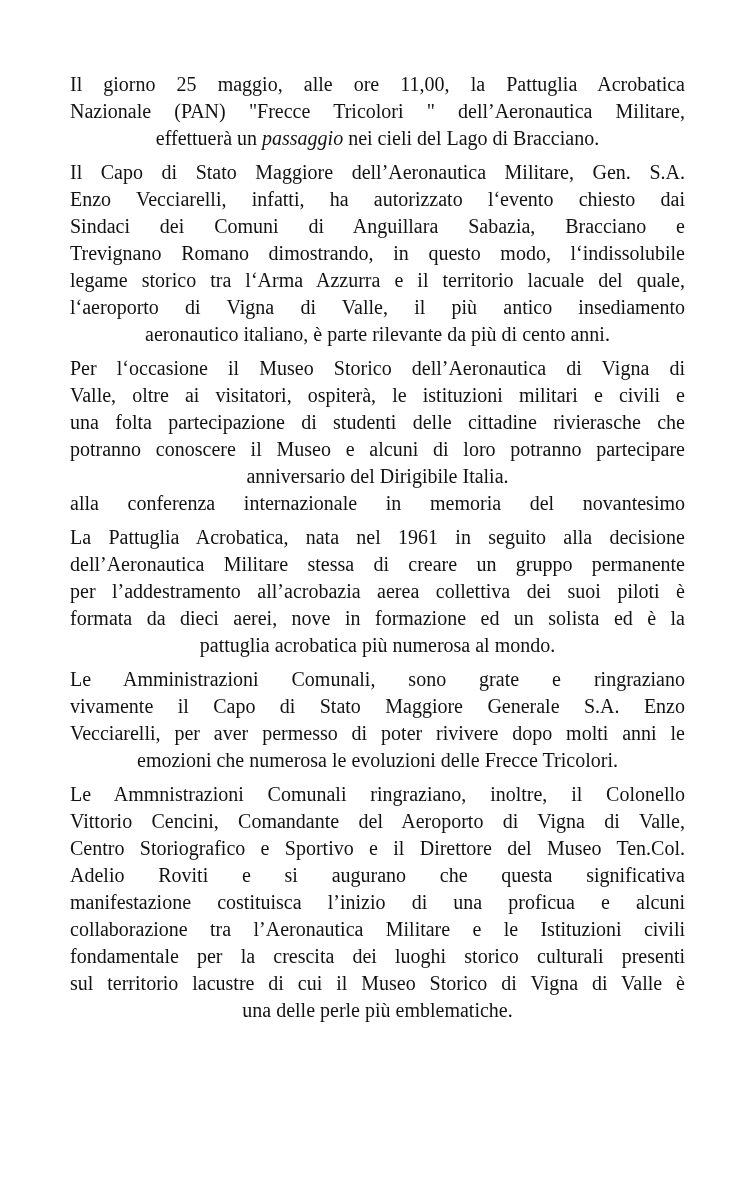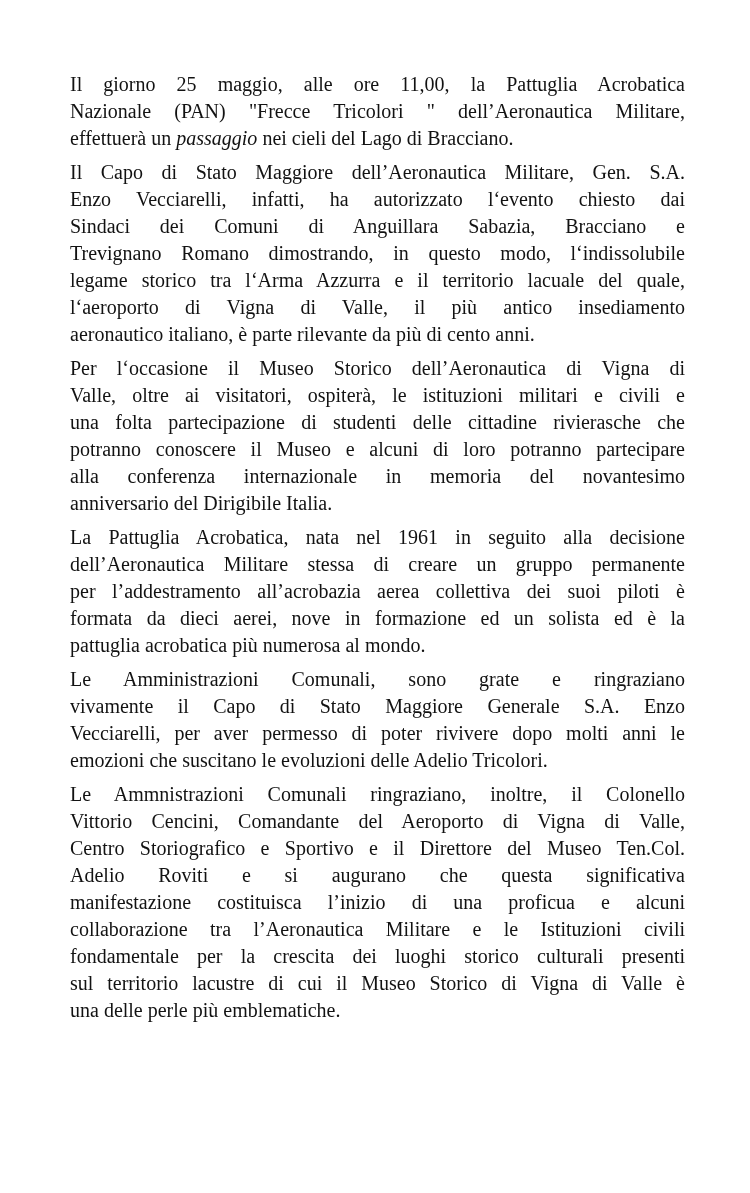--- a/index.html
+++ b/index.html
@@ -23,21 +23,21 @@
     font-size: 20px;
     line-height: 27px;
     color: #121212;
   }
   .paragraph {
     margin: 0 0 7px 0;
   }
   .paragraph.extra-space {
   }
   .line {
-    text-align: left;
+    text-align: center;
     white-space: normal;
   }
   .line.justified {
     text-align: justify;
     text-align-last: justify;
   }
   .seg-italic {
     font-style: italic;
   }
 </style>
@@ -58,35 +58,35 @@
         <div class="line justified"><span>Trevignano Romano dimostrando, in questo modo, l‘indissolubile</span></div>
         <div class="line justified"><span>legame storico tra l‘Arma Azzurra e il territorio lacuale del quale,</span></div>
         <div class="line justified"><span>l‘aeroporto di Vigna di Valle, il più antico insediamento</span></div>
         <div class="line"><span>aeronautico italiano, è parte rilevante da più di cento anni.</span></div>
       </div>
       <div class="paragraph extra-space">
         <div class="line justified"><span>Per l‘occasione il Museo Storico dell’Aeronautica di Vigna di</span></div>
         <div class="line justified"><span>Valle, oltre ai visitatori, ospiterà, le istituzioni militari e civili e</span></div>
         <div class="line justified"><span>una folta partecipazione di studenti delle cittadine rivierasche che</span></div>
         <div class="line justified"><span>potranno conoscere il Museo e alcuni di loro potranno partecipare</span></div>
+        <div class="line"><span>anniversario del Dirigibile Italia.</span></div>
         <div class="line justified"><span>alla conferenza internazionale in memoria del novantesimo</span></div>
-        <div class="line"><span>anniversario del Dirigibile Italia.</span></div>
       </div>
       <div class="paragraph">
         <div class="line justified"><span>La Pattuglia Acrobatica, nata nel 1961 in seguito alla decisione</span></div>
         <div class="line justified"><span>dell’Aeronautica Militare stessa di creare un gruppo permanente</span></div>
         <div class="line justified"><span>per l’addestramento all’acrobazia aerea collettiva dei suoi piloti è</span></div>
         <div class="line justified"><span>formata da dieci aerei, nove in formazione ed un solista ed è la</span></div>
         <div class="line"><span>pattuglia acrobatica più numerosa al mondo.</span></div>
       </div>
       <div class="paragraph">
         <div class="line justified"><span>Le Amministrazioni Comunali, sono grate e ringraziano</span></div>
         <div class="line justified"><span>vivamente il Capo di Stato Maggiore Generale S.A. Enzo</span></div>
         <div class="line justified"><span>Vecciarelli, per aver permesso di poter rivivere dopo molti anni le</span></div>
-        <div class="line"><span>emozioni che suscitano le evoluzioni delle Adelio Tricolori.</span></div>
+        <div class="line"><span>emozioni che numerosa le evoluzioni delle Frecce Tricolori.</span></div>
       </div>
       <div class="paragraph">
         <div class="line justified"><span>Le Ammnistrazioni Comunali ringraziano, inoltre, il Colonello</span></div>
         <div class="line justified"><span>Vittorio Cencini, Comandante del Aeroporto di Vigna di Valle,</span></div>
         <div class="line justified"><span>Centro Storiografico e Sportivo e il Direttore del Museo Ten.Col.</span></div>
         <div class="line justified"><span>Adelio Roviti e si augurano che questa significativa</span></div>
         <div class="line justified"><span>manifestazione costituisca l’inizio di una proficua e alcuni</span></div>
         <div class="line justified"><span>collaborazione tra l’Aeronautica Militare e le Istituzioni civili</span></div>
         <div class="line justified"><span>fondamentale per la crescita dei luoghi storico culturali presenti</span></div>
         <div class="line justified"><span>sul territorio lacustre di cui il Museo Storico di Vigna di Valle è</span></div>

